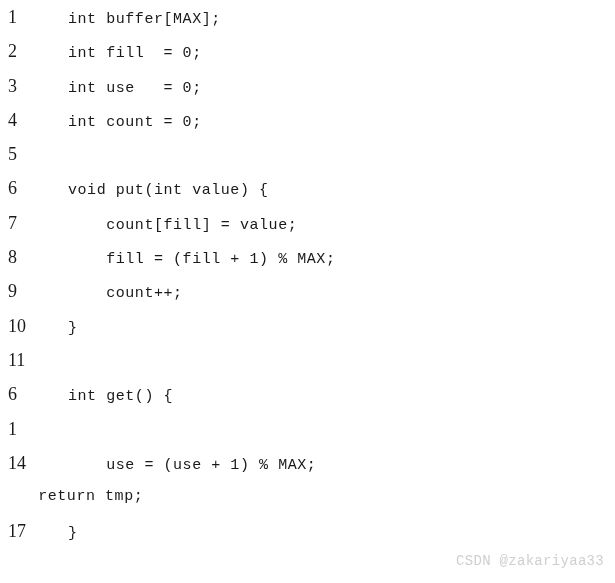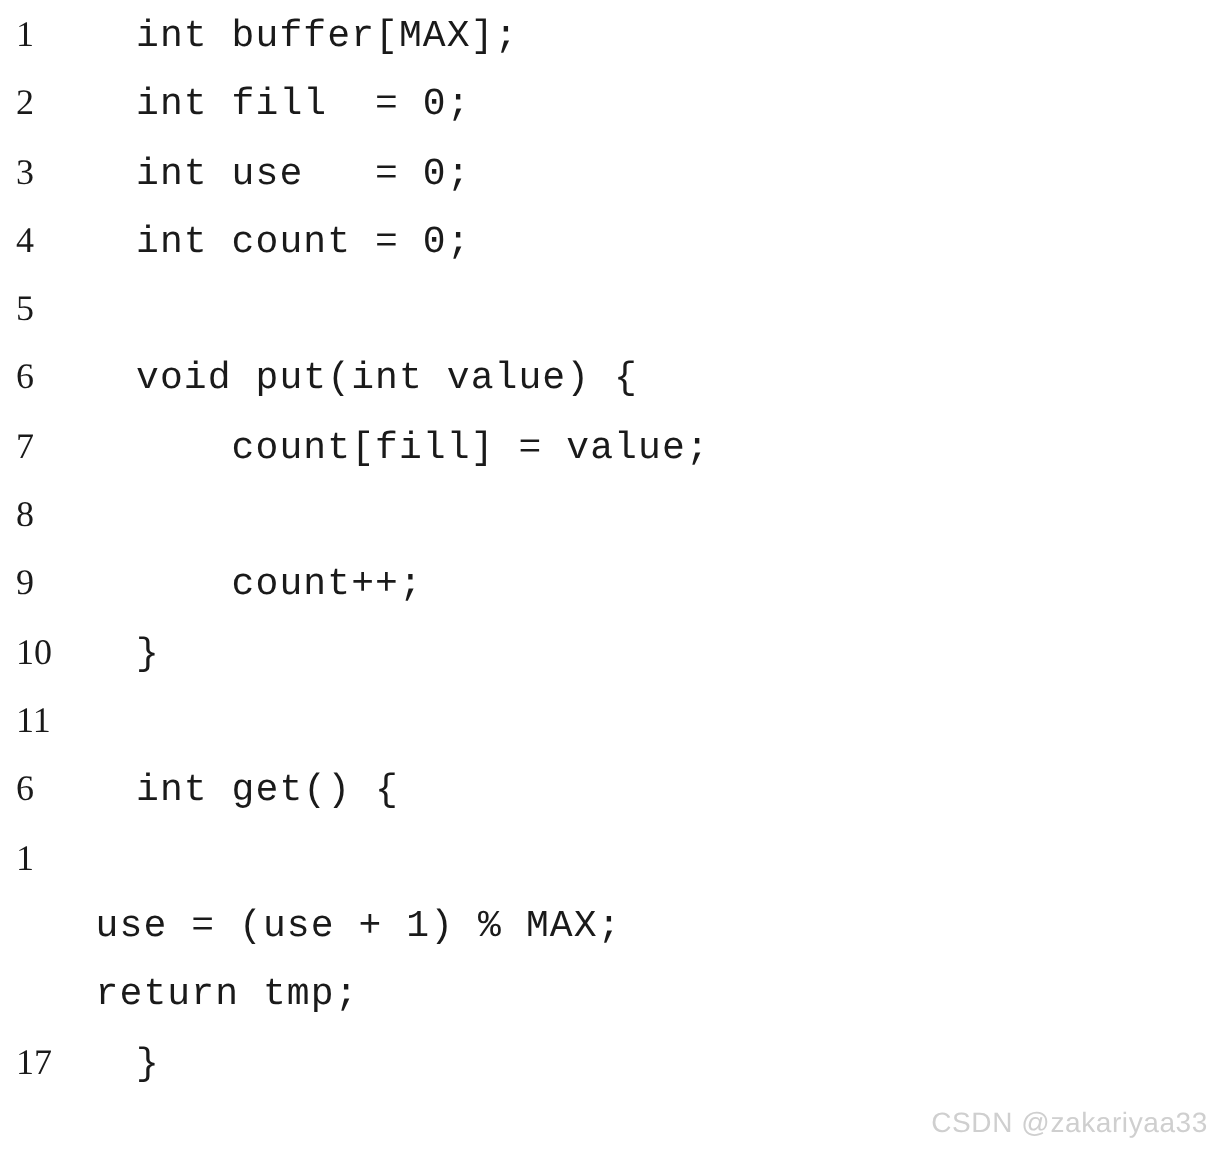--- a/index.html
+++ b/index.html
@@ -38,52 +38,52 @@
     flex: 0 0 68px;
     text-align: left;
     font-family: "Liberation Serif", "DejaVu Serif", serif;
     font-size: 18px;
     color: #1a1a1a;
   }
 
   .line-code {
     flex: 1 1 auto;
     font-family: "Liberation Mono", "DejaVu Sans Mono", monospace;
-    font-size: 19px;
+    font-size: 15px;
     letter-spacing: 0.55px;
     color: #1a1a1a;
     white-space: pre;
   }
 
   #watermark {
     position: absolute;
     right: 11px;
     bottom: 14px;
-    font-family: Liberation Sans, sans-serif;
+    font-family: Liberation Mono, monospace;
     font-size: 14px;
     color: #cfcfcf;
     letter-spacing: 0.3px;
     user-select: none;
   }
 </style>
 </head>
 <body>
 
 <div id="code-listing">
     <div class="code-line"><span class="line-number">1</span><span class="line-code">int buffer[MAX];</span></div>
     <div class="code-line"><span class="line-number">2</span><span class="line-code">int fill  = 0;</span></div>
     <div class="code-line"><span class="line-number">3</span><span class="line-code">int use   = 0;</span></div>
     <div class="code-line"><span class="line-number">4</span><span class="line-code">int count = 0;</span></div>
     <div class="code-line"><span class="line-number">5</span><span class="line-code"></span></div>
     <div class="code-line"><span class="line-number">6</span><span class="line-code">void put(int value) {</span></div>
     <div class="code-line"><span class="line-number">7</span><span class="line-code">    count[fill] = value;</span></div>
-    <div class="code-line"><span class="line-number">8</span></div>
+    <div class="code-line"><span class="line-number">8</span><span class="line-code">    fill = (fill + 1) % MAX;</span></div>
     <div class="code-line"><span class="line-number">9</span><span class="line-code">    count++;</span></div>
     <div class="code-line"><span class="line-number">10</span><span class="line-code">}</span></div>
     <div class="code-line"><span class="line-number">11</span><span class="line-code"></span></div>
     <div class="code-line"><span class="line-number">6</span><span class="line-code">int get() {</span></div>
     <div class="code-line"><span class="line-number">1</span></div>
-    <div class="code-line"><span class="line-code">    use = (use + 1) % MAX;</span></div>
+    <div class="code-line"><span class="line-number">14</span><span class="line-code">    use = (use + 1) % MAX;</span></div>
     <div class="code-line"><span class="line-code">    return tmp;</span></div>
     <div class="code-line"><span class="line-number">17</span><span class="line-code">}</span></div>
   </div>
 
 <div id="watermark">CSDN @zakariyaa33</div>
 
 </body></html>

